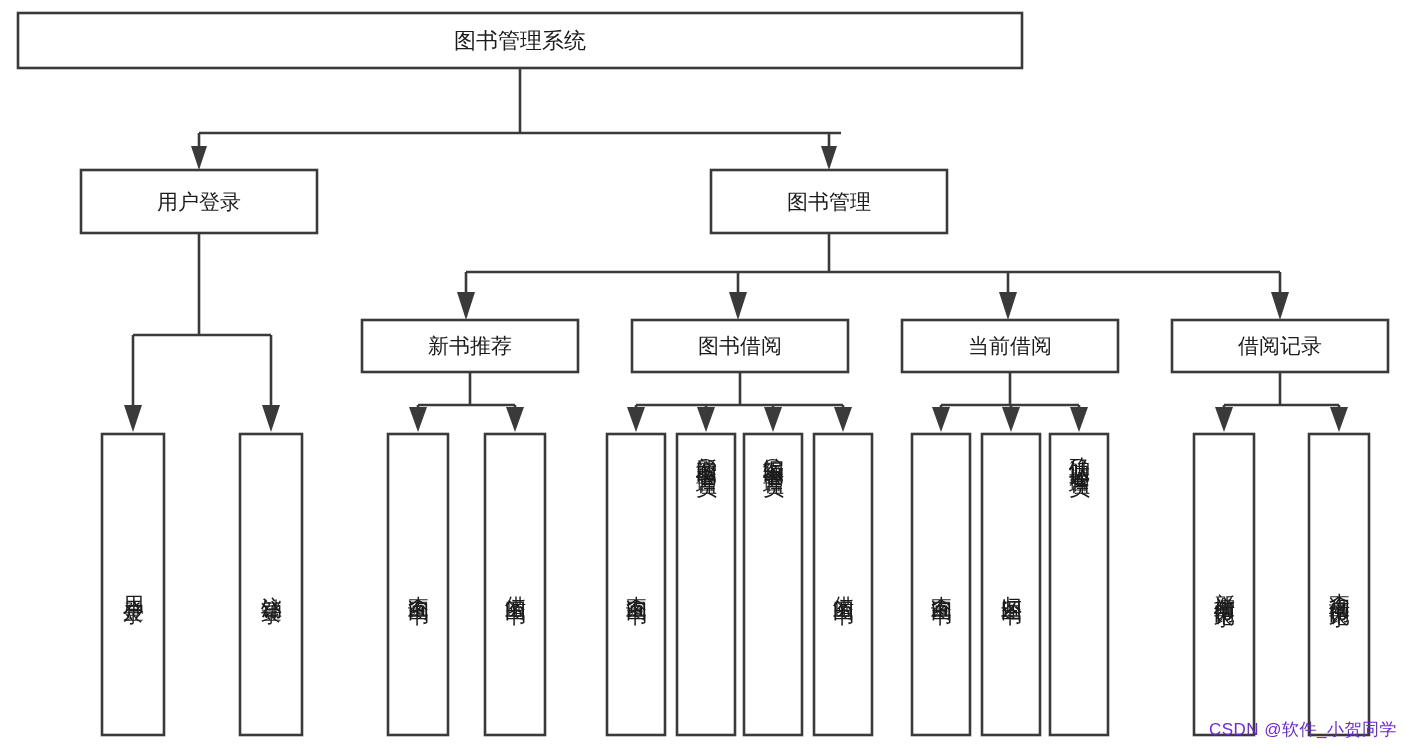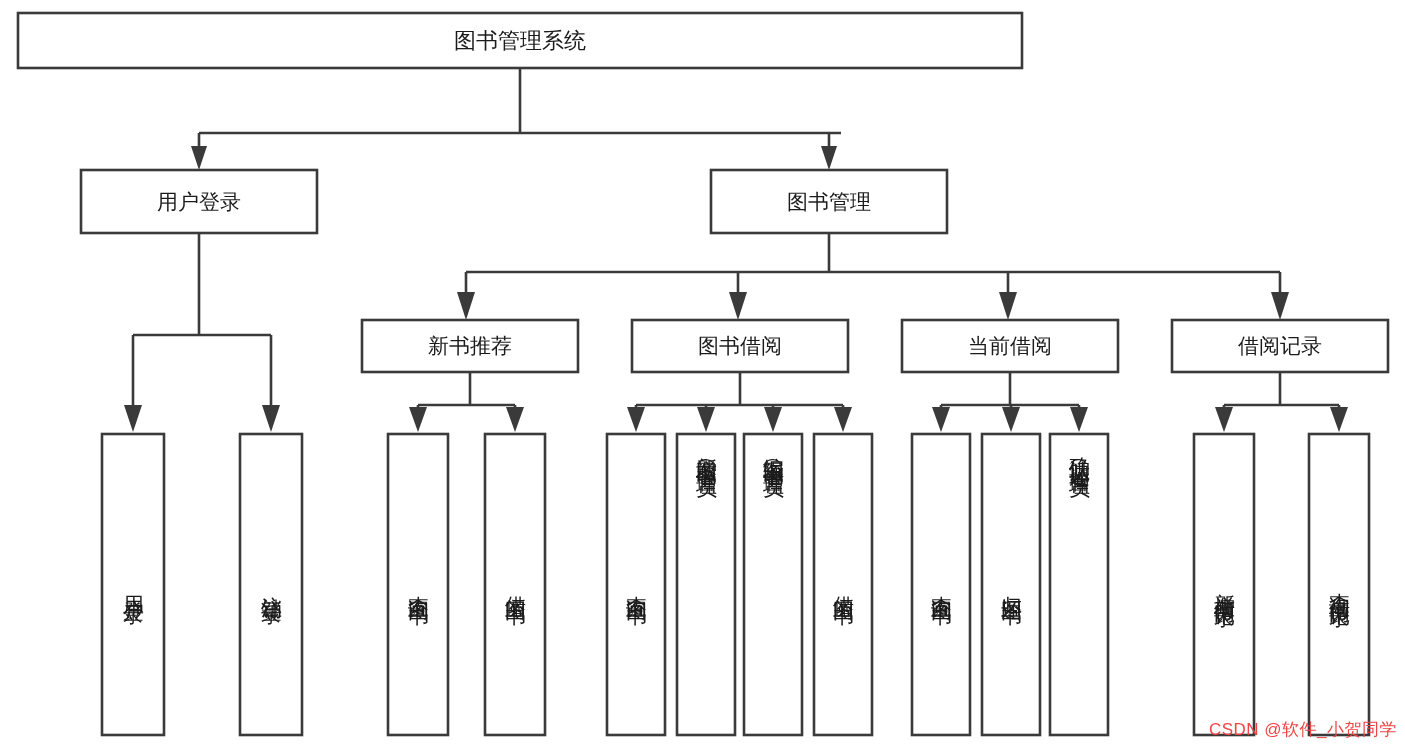--- a/index.html
+++ b/index.html
@@ -72,21 +72,21 @@
     letter-spacing: 3px;
     white-space: nowrap;
     text-align: center;
   }
   #watermark {
     position: absolute;
     right: 8px;
     bottom: 6px;
     font-family: "Liberation Sans", "DejaVu Sans", sans-serif;
     font-size: 17px;
-    color: #ef4444;
+    color: #6d28d9;
     letter-spacing: 0.5px;
     user-select: none;
   }
 </style>
 </head>
 <body>
 
 <div id="diagram-root">
 
   <svg class="flow" viewBox="0 0 1405 747">

